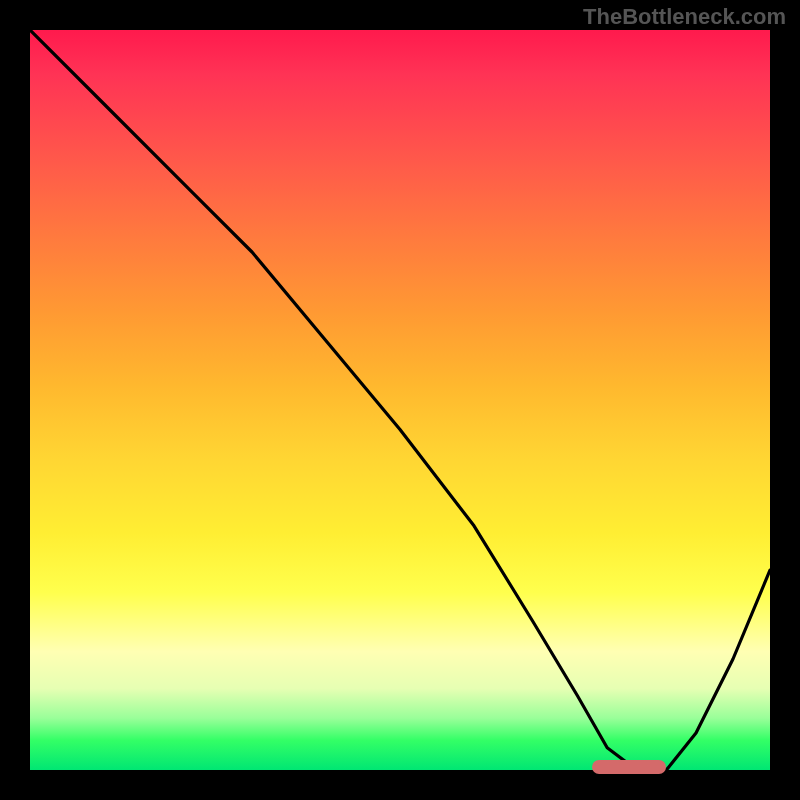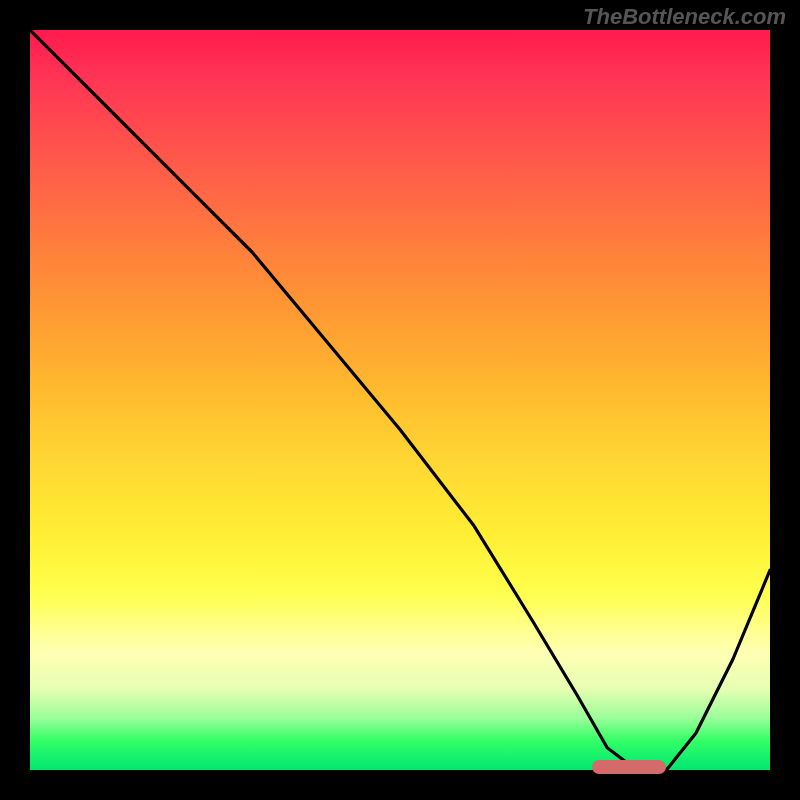--- a/index.html
+++ b/index.html
@@ -11,21 +11,20 @@
     font-family: Arial, sans-serif;
   }
   .watermark {
     position: absolute;
     top: 4px;
     right: 14px;
     color: #555;
     font-size: 22px;
     font-weight: bold;
     z-index: 10;
-    font-style: italic;
   }
   .plot-area {
     position: absolute;
     left: 30px;
     top: 30px;
     width: 740px;
     height: 740px;
     background: linear-gradient(to bottom,
       #ff1a4d 0%,
       #ff3355 6%,

